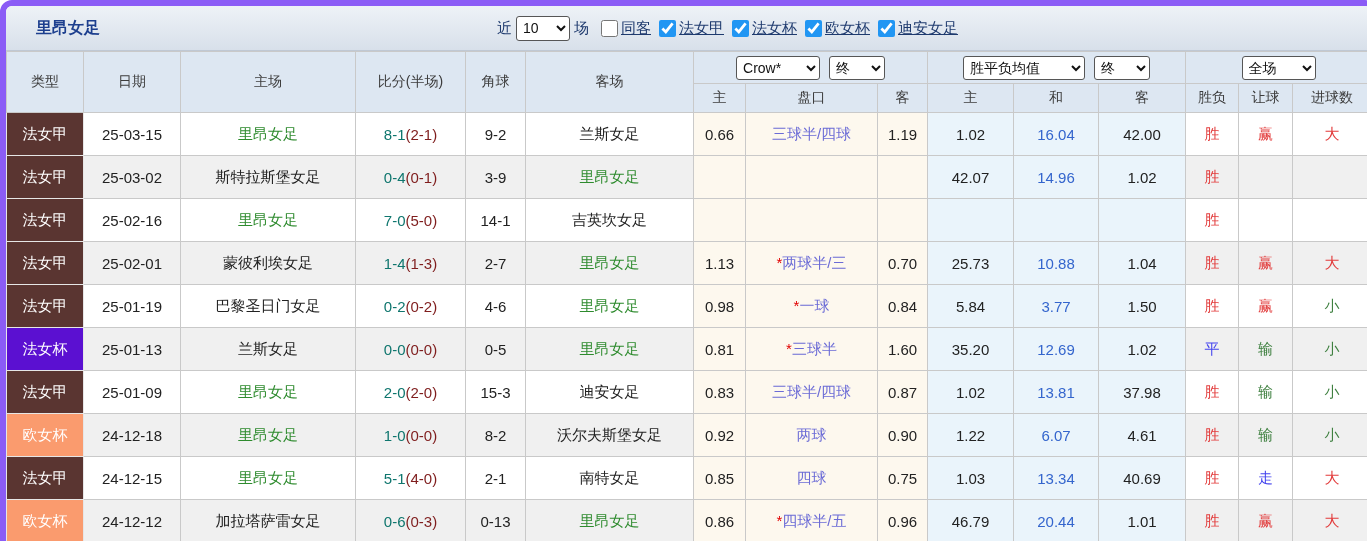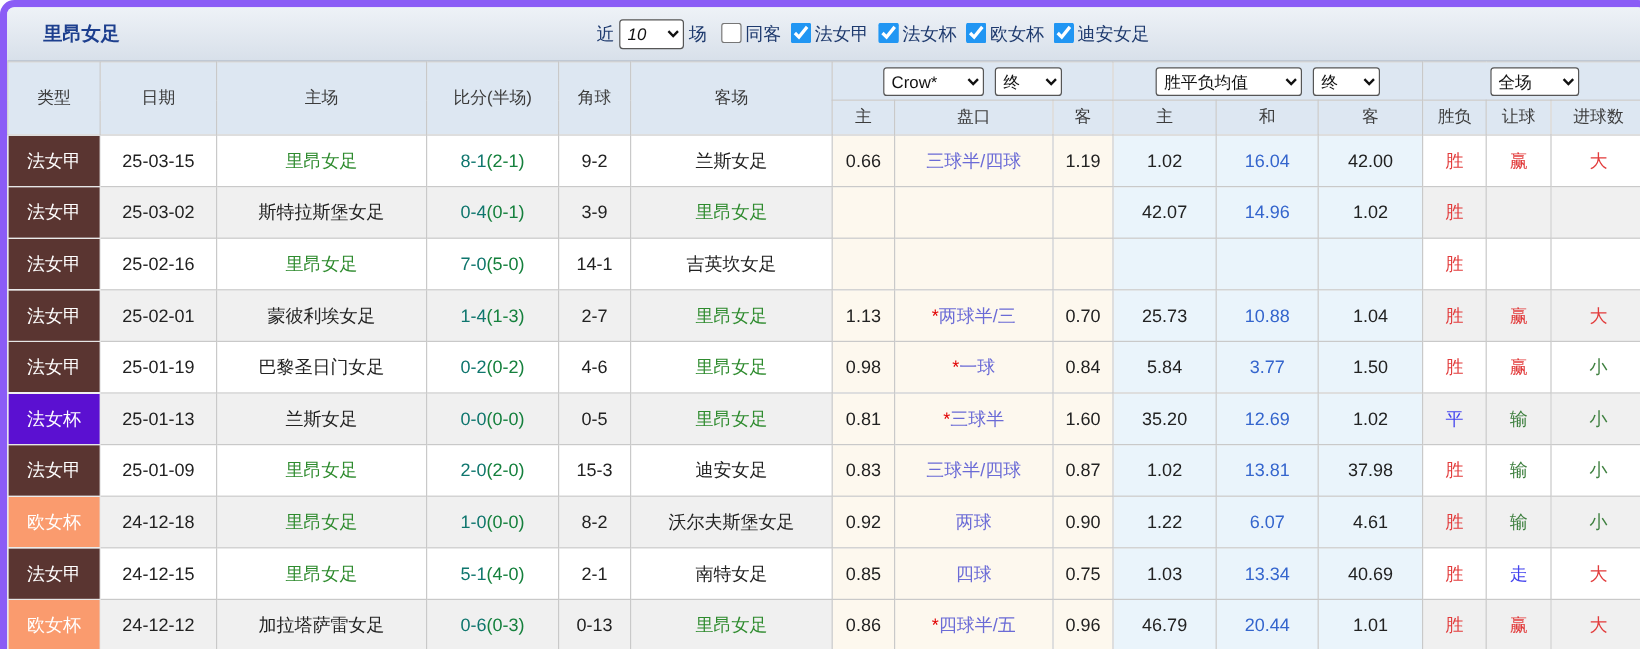--- a/index.html
+++ b/index.html
@@ -4,41 +4,41 @@
 <style>
   html,body{margin:0;padding:0;background:#fff;font-family:"Liberation Sans","DejaVu Sans",sans-serif;}
   .widget{width:1365px;height:539px;border:6px solid #8b5cf6;border-radius:12px 12px 6px 6px;overflow:hidden;background:#fff;}
 
   
   .topbar{height:44px;position:relative;background:linear-gradient(#eef2f7,#d8e0ea);border-bottom:1px solid #bfc8d4;}
   .topbar-title{position:absolute;left:30px;top:12px;font-size:16px;font-weight:bold;color:#1d3f8e;}
   .topbar-controls{position:absolute;left:487px;top:0;height:100%;display:flex;align-items:center;font-size:15px;color:#1e3a6e;}
   .topbar-controls .lbl{margin:0 4px;}
   select{font-size:14px;color:#111;background:#fff;border:1px solid #565656;border-radius:3px;height:25px;padding:0 2px;}
-  .topbar-controls select{min-width:54px;font-style:italic;}
+  .topbar-controls select{min-width:54px;}
   input[type="checkbox"]{width:17px;height:17px;accent-color:#2196f3;margin:0 2px 0 8px;vertical-align:middle;}
   .filter-wrap{display:flex;align-items:center;}
-  .filter{display:flex;align-items:flex-start;cursor:default;}
+  .filter{display:flex;align-items:center;cursor:default;text-decoration:underline;}
   .filter span{margin-left:1px;}
 
   
   table{border-collapse:collapse;table-layout:fixed;width:1365px;}
   th,td{border:1px solid #c9c9c9;text-align:center;overflow:hidden;white-space:nowrap;}
   thead th{background:#dde7f2;font-weight:normal;color:#3c3c3c;font-size:14px;}
   thead tr.h1 th{height:29px;}
   thead tr.h2 th{height:26px;}
   .selgroup{display:flex;justify-content:center;align-items:center;gap:9px;}
   .selgroup select{height:24px;}
   tbody td{height:40px;font-size:15px;color:#222;background:#fff;}
   tbody tr:nth-child(even) td{background:#f0f0f0;}
   tbody td.c-league{color:#fff;border-color:#e6e6e6;}
   tbody tr td.c-cream{background:#fdf8ee;}
   tbody tr td.c-blue{background:#eaf4fb;}
   .score-main{color:#0f766e;}
-  .score-half{color:#15803d;}
+  .score-half{color:#7f1d1d;}
   td.handicap{color:#6b6bd6;}
   .star{color:#e10000;}
   td.avg-draw{color:#3465cd;}
 
   
   .footer{height:28px;display:flex;justify-content:center;align-items:center;font-size:15px;background:#fff;}
 </style>
 </head>
 <body>
 

